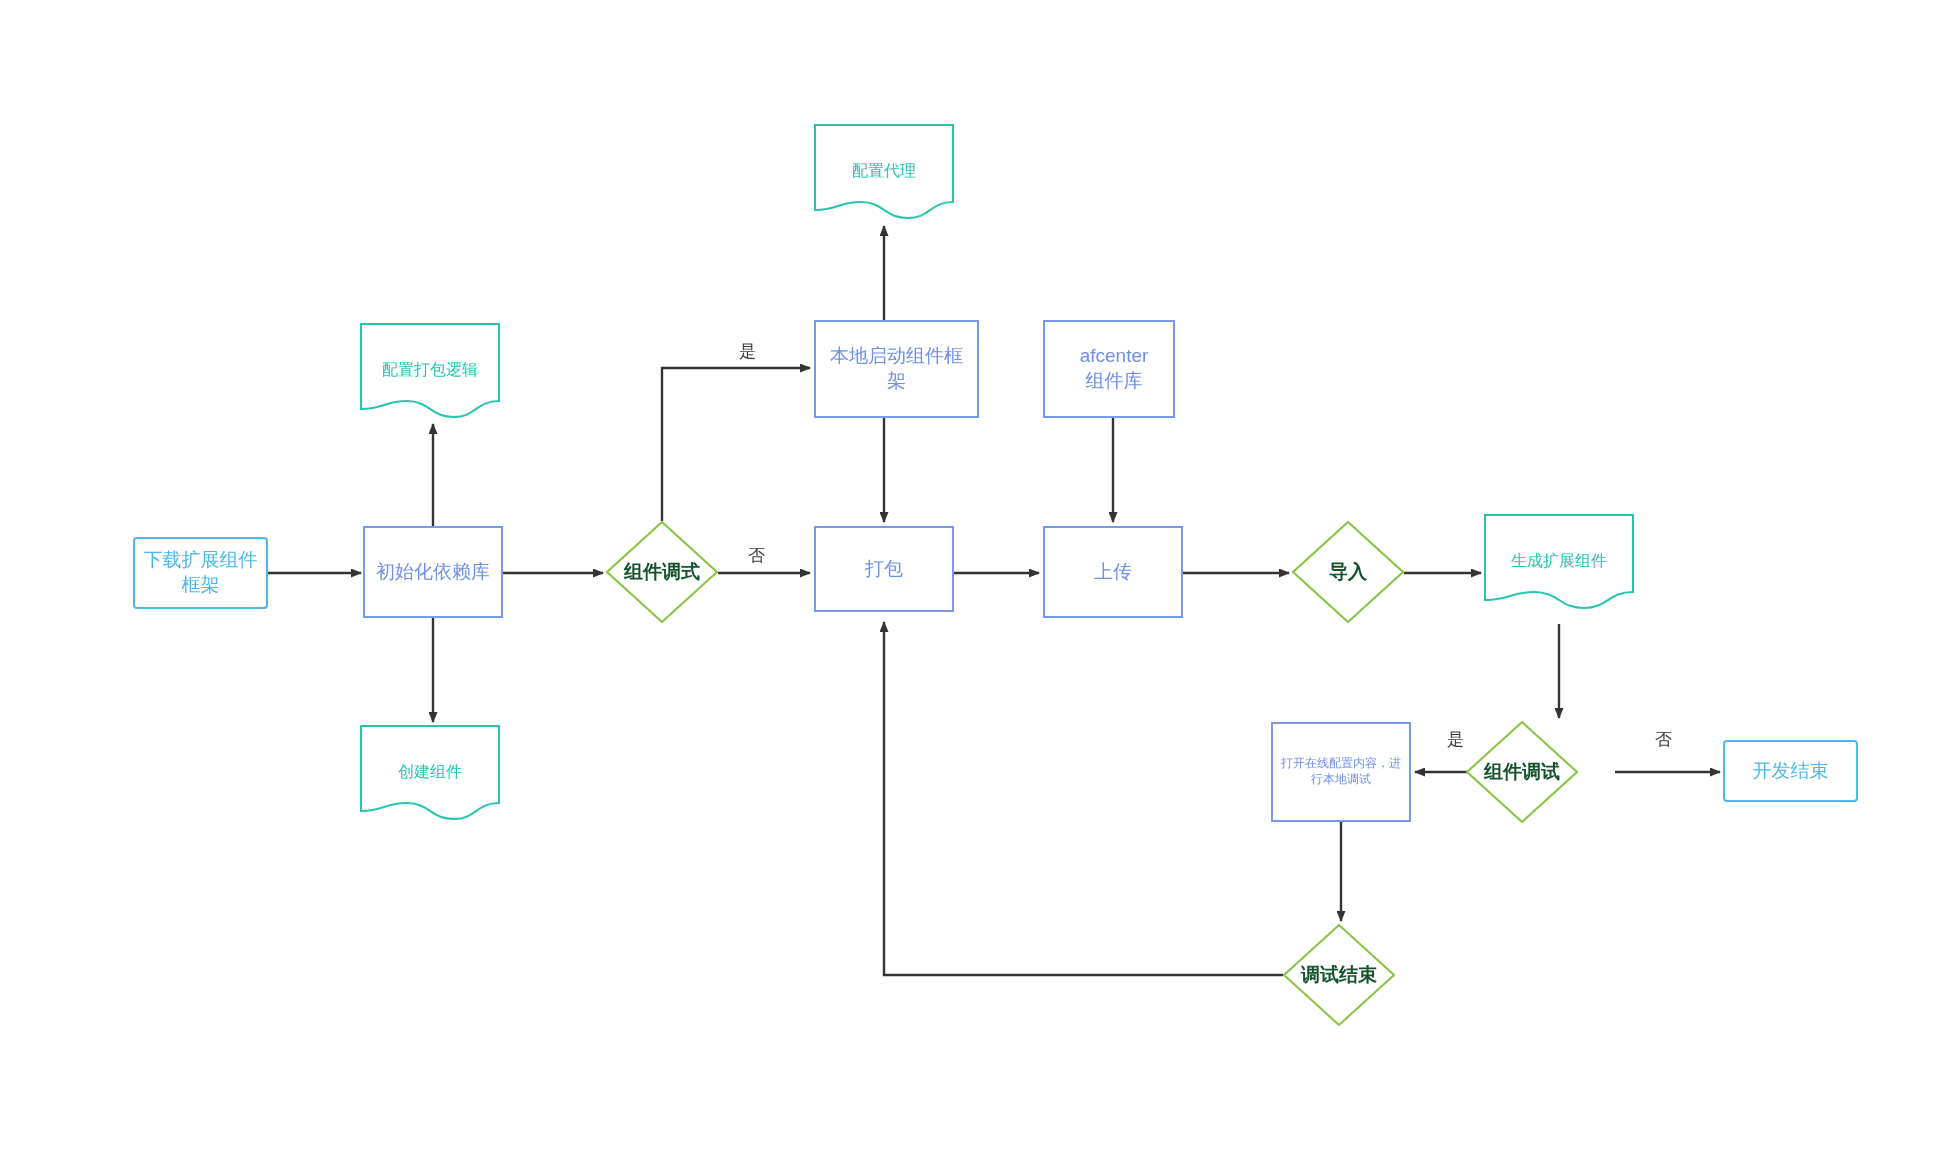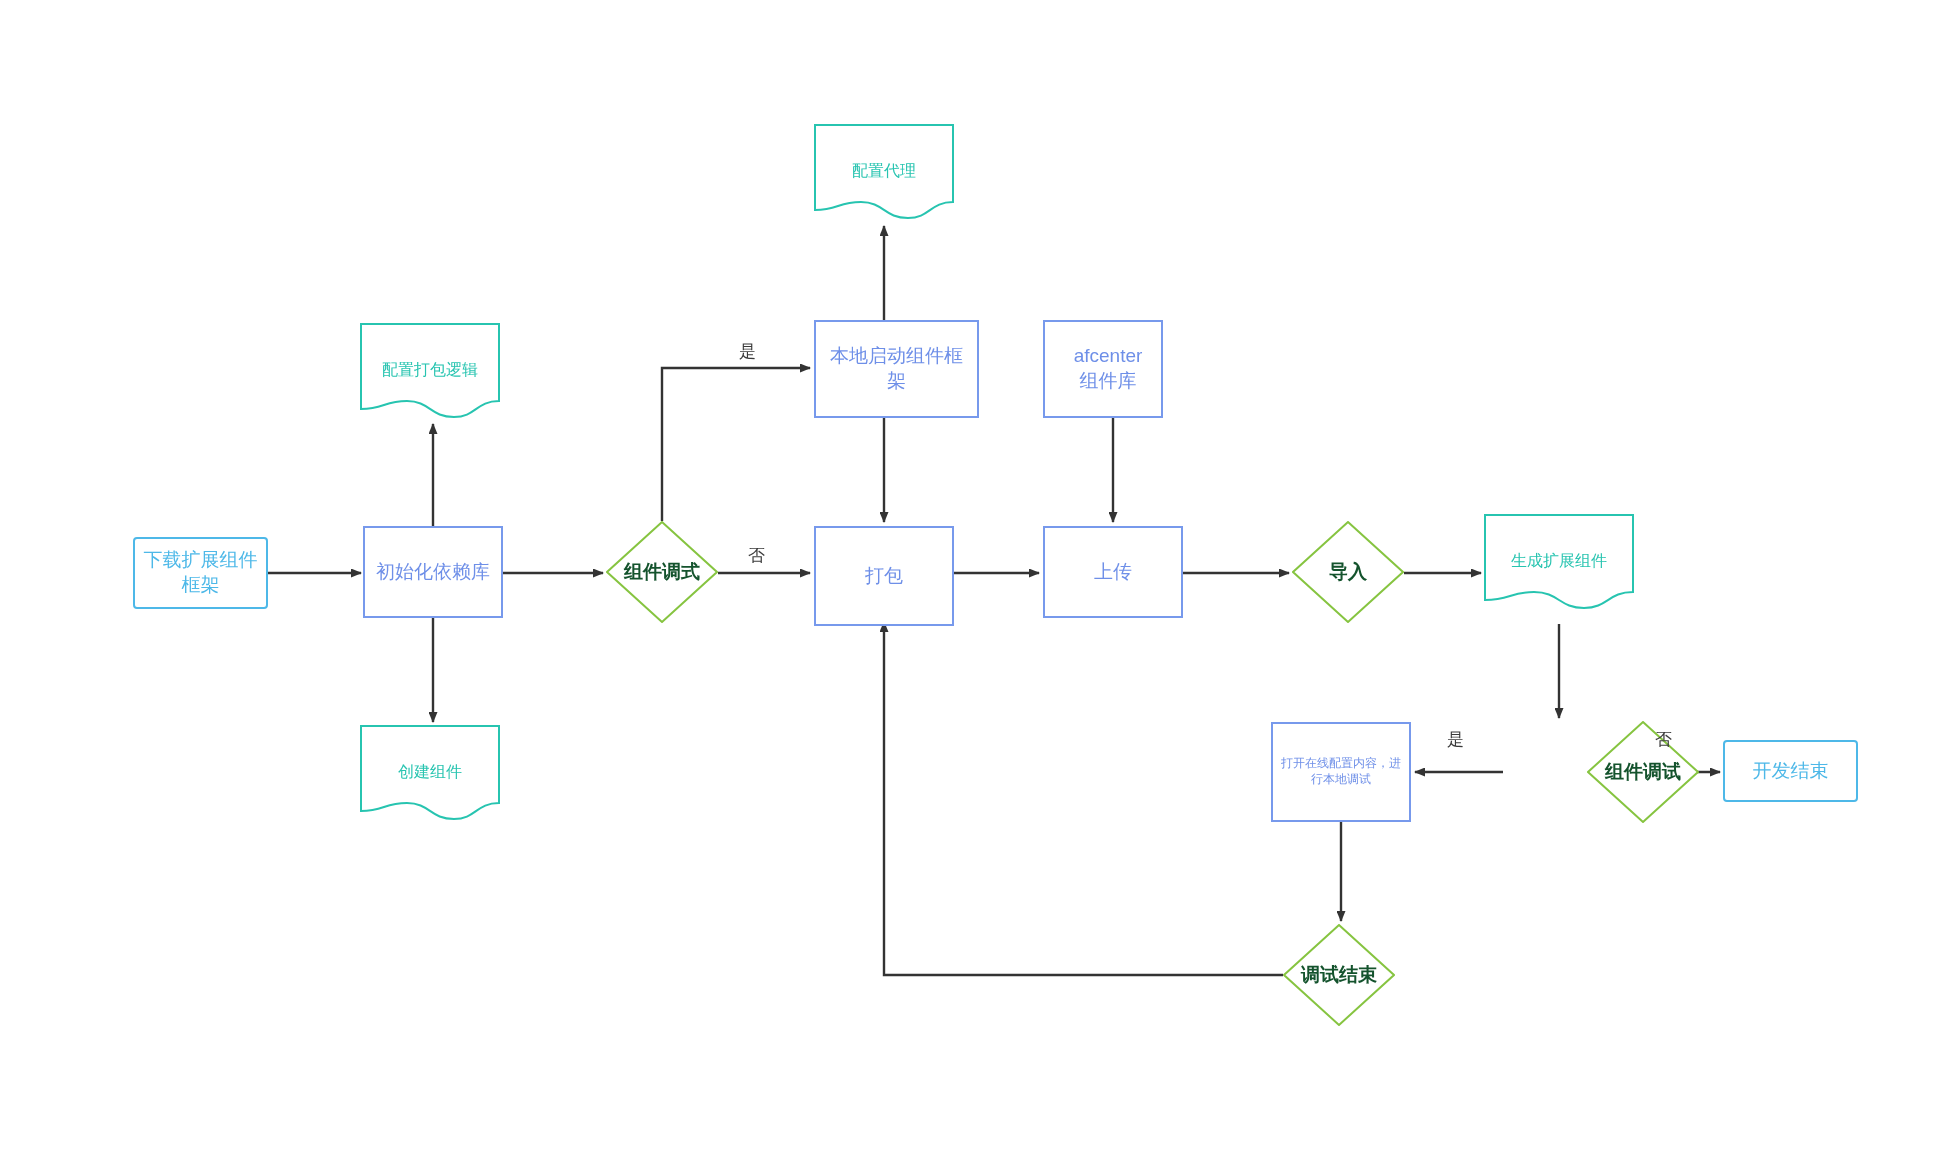--- a/index.html
+++ b/index.html
@@ -182,25 +182,25 @@
     <span class="label">本地启动组件框架</span>
   </div>
 
   <div class="node n-document" style="left:814px; top:124px; width:140px; height:95px;">
     <svg class="doc-svg" viewBox="0 0 140 95" preserveAspectRatio="none">
       <path d="M1,1 L139,1 L139,78 C116,78 116,94 94,94 C70,94 70,78 47,78 C24,78 24,86 1,86 Z" fill="#ffffff" stroke="#27c4b0" stroke-width="2" vector-effect="non-scaling-stroke"></path>
     </svg>
     <span class="label">配置代理</span>
   </div>
 
-  <div class="node n-process" style="left:814px; top:526px; width:140px; height:100px;">
+  <div class="node n-process" style="left:814px; top:526px; width:140px; height:86px;">
     <span class="label">打包</span>
   </div>
 
-  <div class="node n-process" style="left:1043px; top:320px; width:120px; height:98px;padding-left:10px;">
+  <div class="node n-process" style="left:1043px; top:320px; width:132px; height:98px;padding-left:10px;">
     <span class="label">afcenter
 组件库</span>
   </div>
 
   <div class="node n-process" style="left:1043px; top:526px; width:140px; height:92px;">
     <span class="label">上传</span>
   </div>
 
   <div class="node n-decision" style="left:1292px; top:521px; width:112px; height:102px;">
     <svg class="dia-svg" viewBox="0 0 112 102" preserveAspectRatio="none">
@@ -209,21 +209,21 @@
     <span class="label">导入</span>
   </div>
 
   <div class="node n-document" style="left:1484px; top:514px; width:150px; height:95px;">
     <svg class="doc-svg" viewBox="0 0 150 95" preserveAspectRatio="none">
       <path d="M1,1 L149,1 L149,78 C124,78 124,94 100,94 C75,94 75,78 50,78 C26,78 26,86 1,86 Z" fill="#ffffff" stroke="#27c4b0" stroke-width="2" vector-effect="non-scaling-stroke"></path>
     </svg>
     <span class="label">生成扩展组件</span>
   </div>
 
-  <div class="node n-decision" style="left:1587px; top:721px; width:112px; height:102px;">
+  <div class="node n-decision" style="left:1466px; top:721px; width:112px; height:102px;">
     <svg class="dia-svg" viewBox="0 0 112 102" preserveAspectRatio="none">
       <path d="M56,1 L111,51 L56,101 L1,51 Z" fill="#ffffff" stroke="#86c440" stroke-width="2" vector-effect="non-scaling-stroke"></path>
     </svg>
     <span class="label">组件调试</span>
   </div>
 
   <div class="node n-process" style="left:1271px; top:722px; width:140px; height:100px; font-size:12px;">
     <span class="label">打开在线配置内容，进行本地调试</span>
   </div>
 

